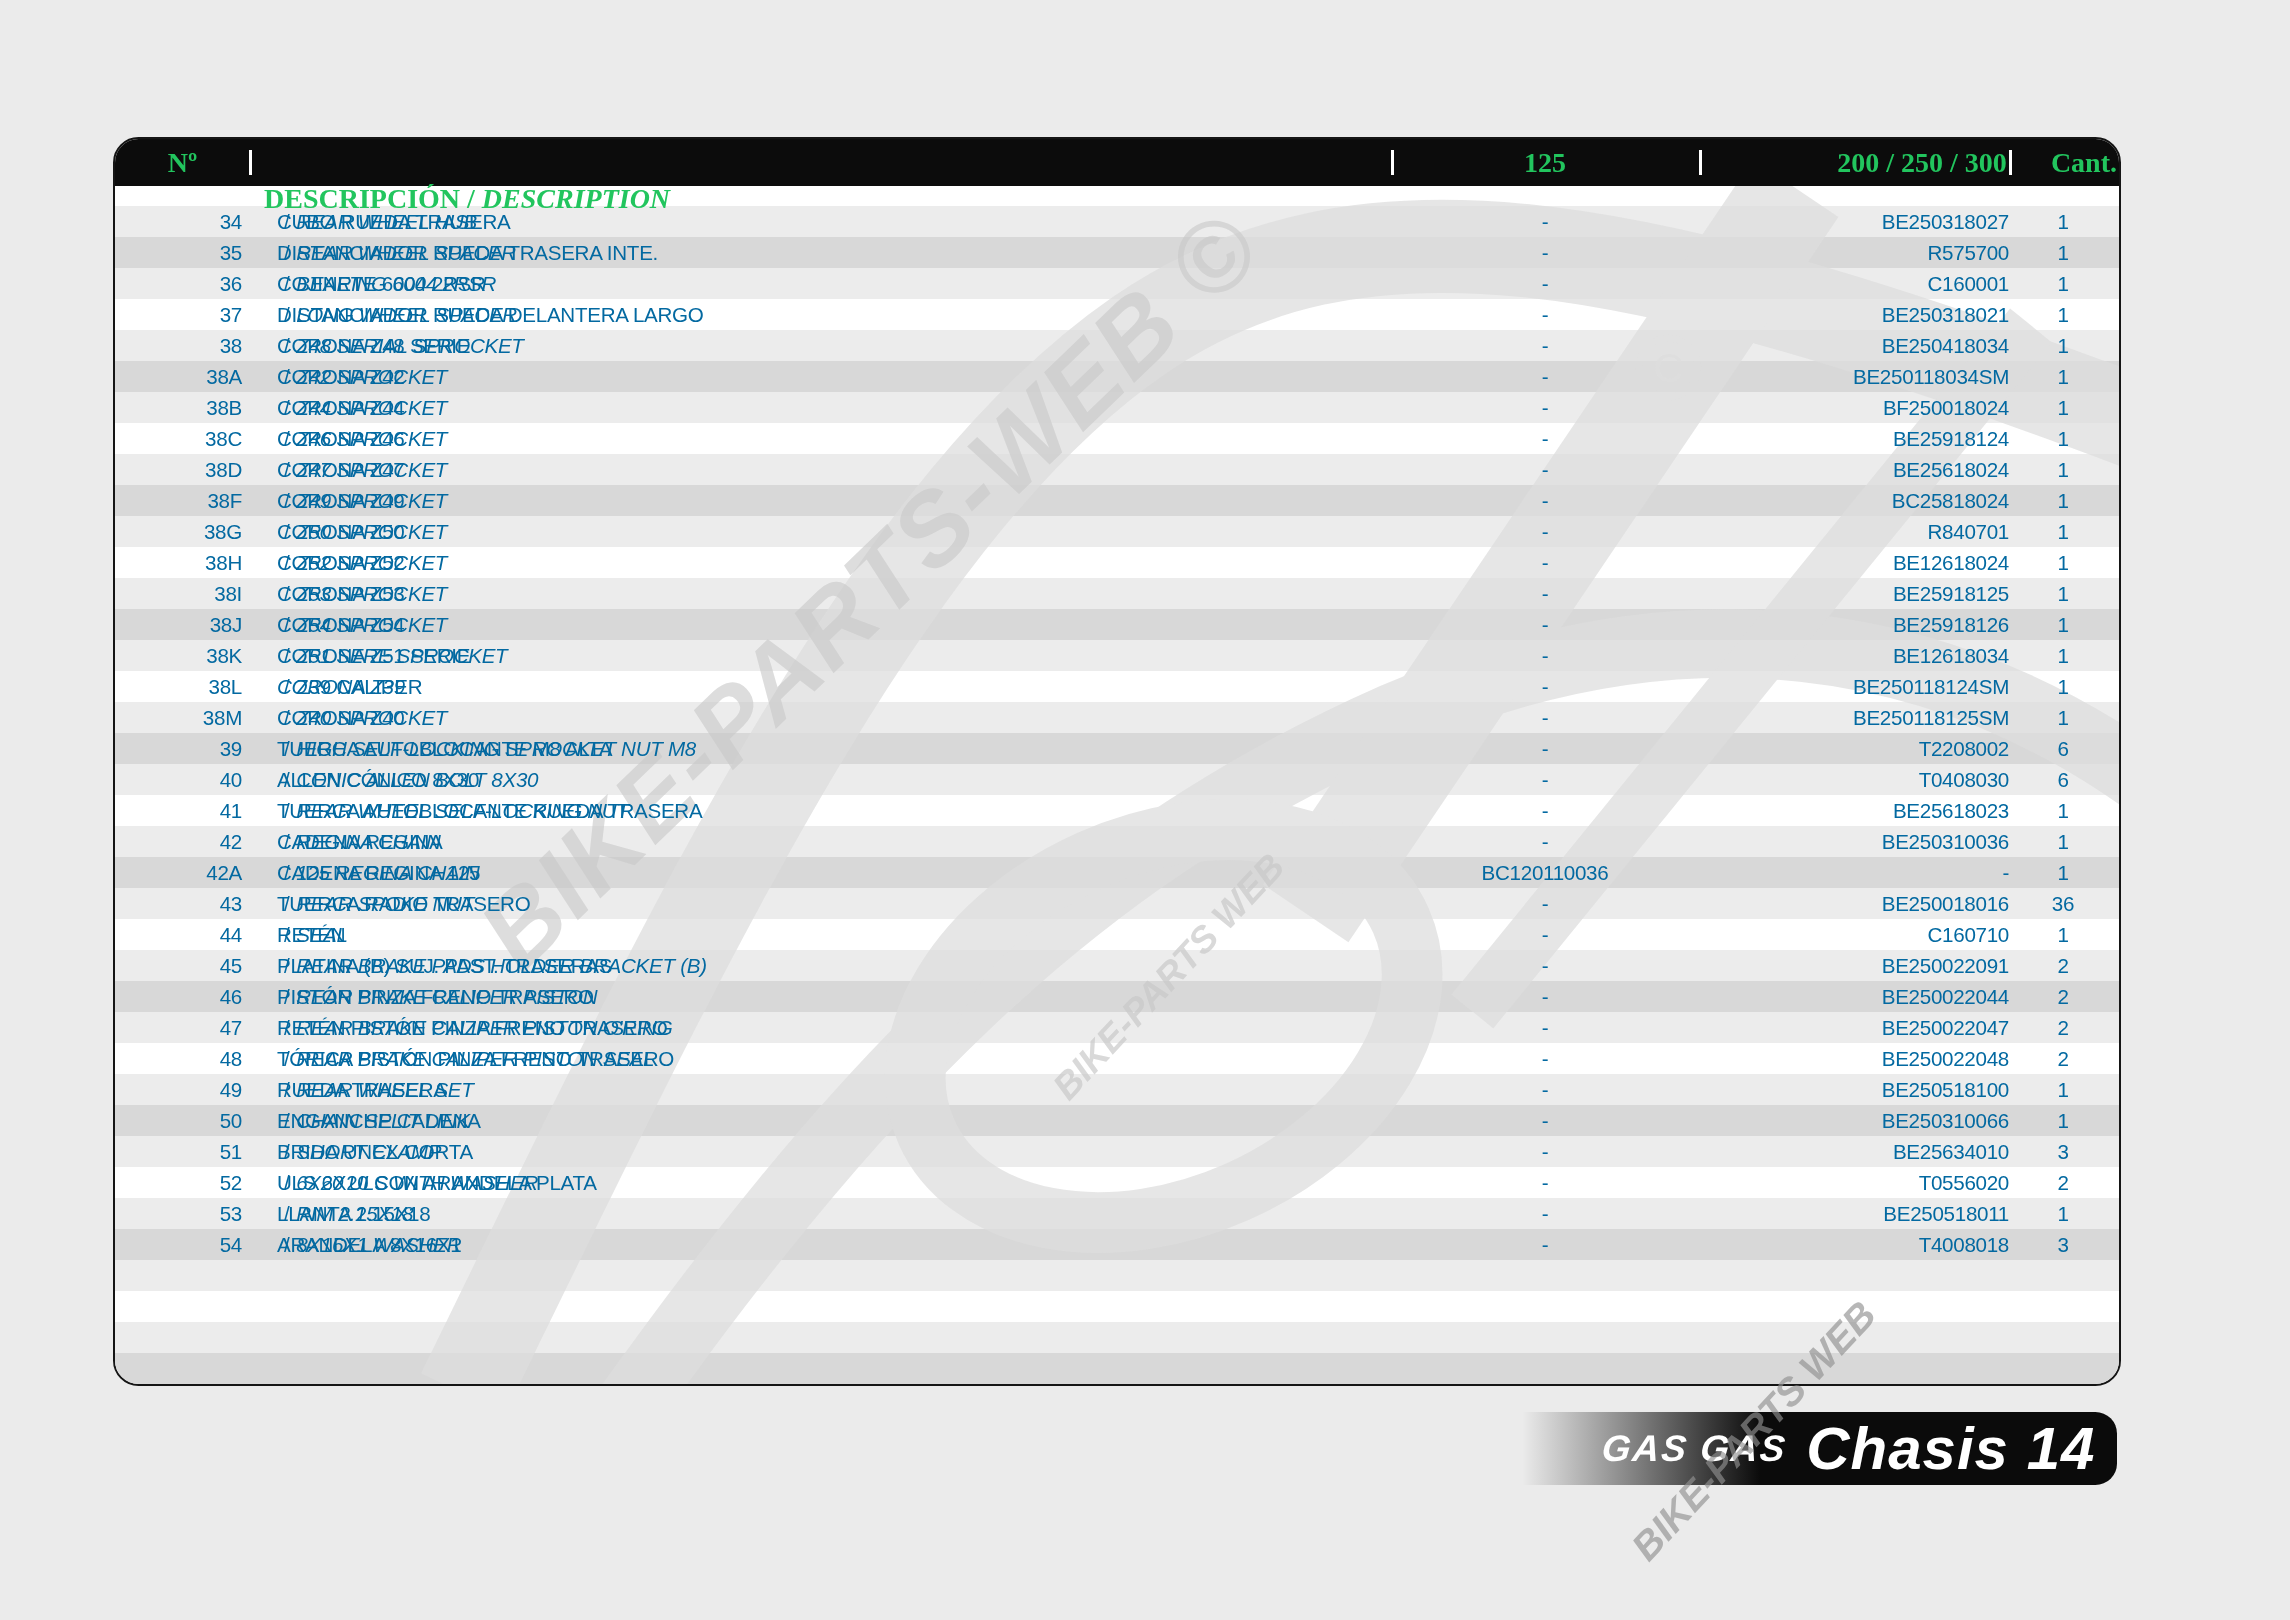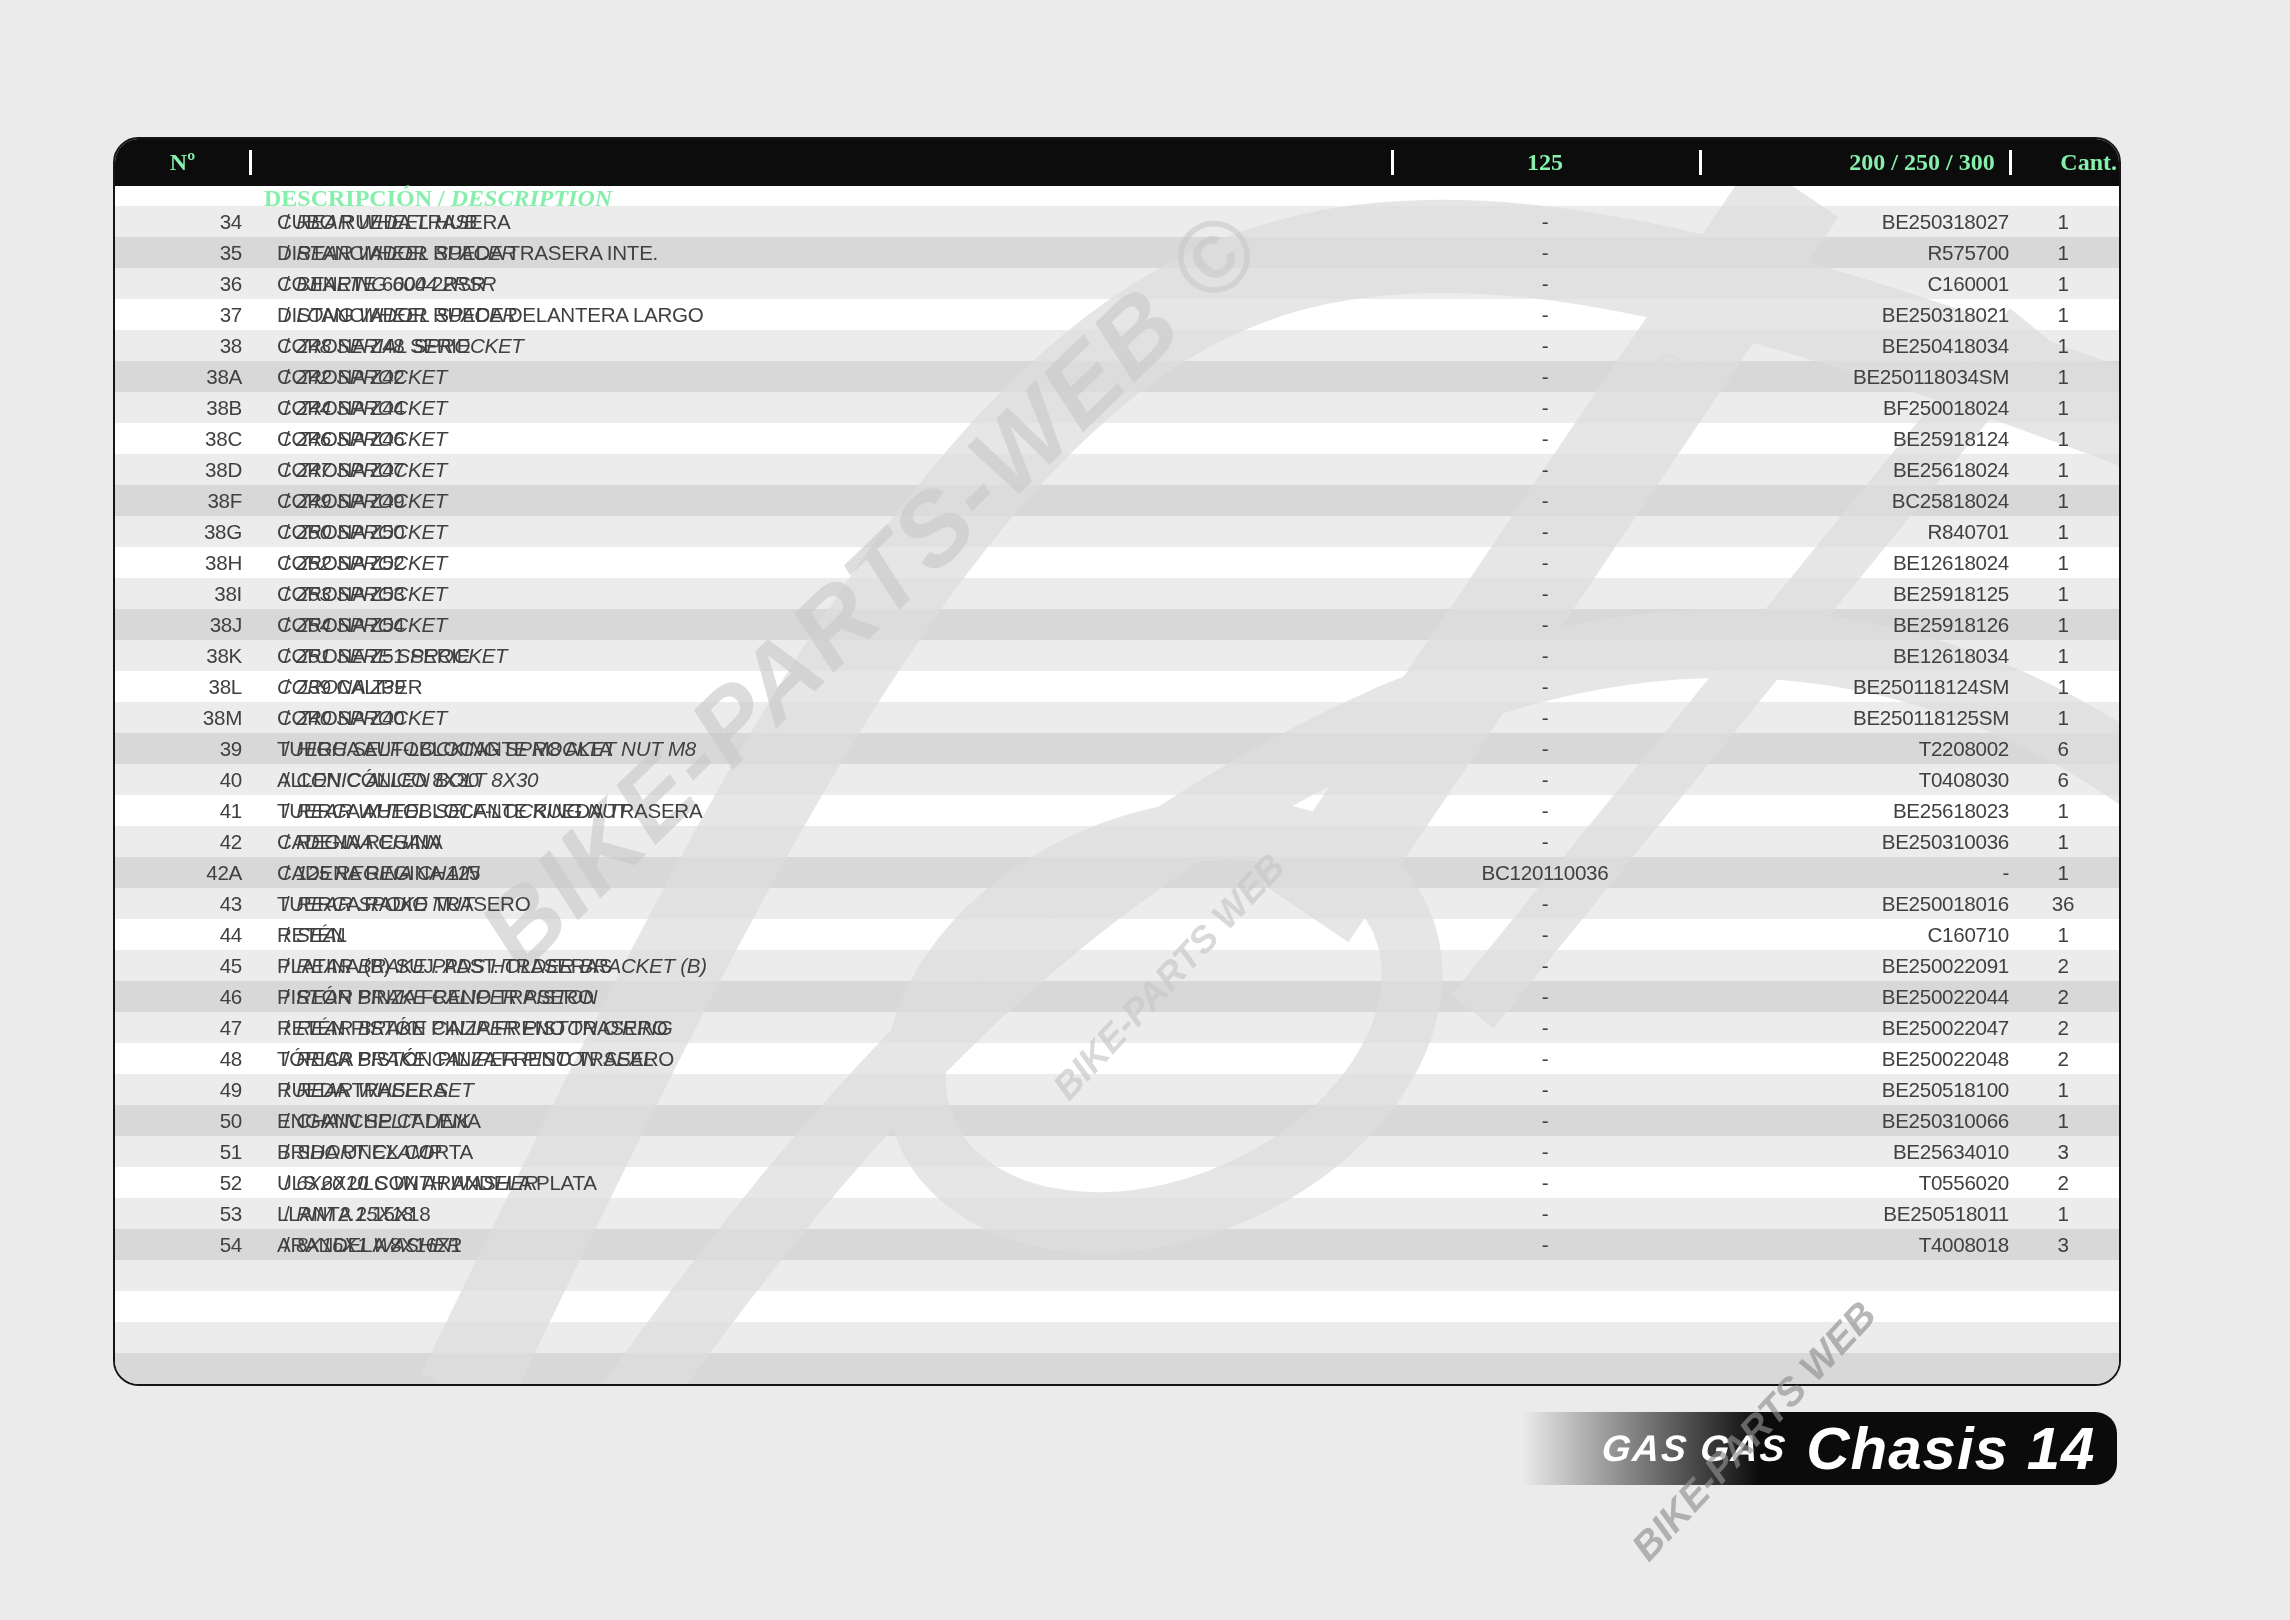--- a/index.html
+++ b/index.html
@@ -8,37 +8,37 @@
     background:#ebebeb; overflow:hidden;
     font-family:"Liberation Sans", sans-serif;
   }
   
   #parts-table{
     position:absolute; left:113px; top:137px; width:2004px;
     border:2.9px solid #151515; border-radius:25.5px;
     overflow:hidden; background:#ffffff;
   }
   #table-header{
-    position:relative; height:47px; background:#0c0c0c; color:#86efac;
-    font-family:"Liberation Serif", serif; font-weight:bold; font-size:24px;
+    position:relative; height:47px; background:#0c0c0c; color:#22c55e;
+    font-family:"Liberation Serif", serif; font-weight:bold; font-size:28px;
     line-height:47px; z-index:2;
   }
   #table-header .hcell{position:absolute; top:0; white-space:nowrap;}
   #h-no{left:0; width:135px; text-align:center;}
   #h-desc{left:149px;margin-top:36px;}
   #h-desc .en{font-style:italic;}
   #h-125{left:1276px; width:308px; text-align:center;}
   #h-200{left:1652px; width:310px; text-align:center;}
   #h-qty{left:1894px; width:108px; text-align:right;}
   .hsep{position:absolute; top:10.8px; width:2.9px; height:25.5px; background:#ffffff;}
   
   #rows{position:relative;}
   .blank-row{height:19.6px; background:#ffffff;}
   .row{position:relative; height:31px; font-size:20.6px; line-height:31px;
-       letter-spacing:-0.3px; color:#404040;}
+       letter-spacing:-0.3px; color:#0369a1;}
   .stripe-0,.stripe-2{background:#ececec;}
   .stripe-1{background:#d8d8d8;}
   .stripe-3{background:#ffffff;}
   .row span{position:absolute; top:0; z-index:2; white-space:nowrap;}
   .row .no{left:0; width:127px; text-align:right;}
   .row .desc{left:162px;}
   .row .desc .en{font-style:italic;}
   .row.swap .desc .es{font-style:italic;}
   .row.swap .desc .en{font-style:normal;}
   .row .sep{position:static; margin:0 6.9px;}

